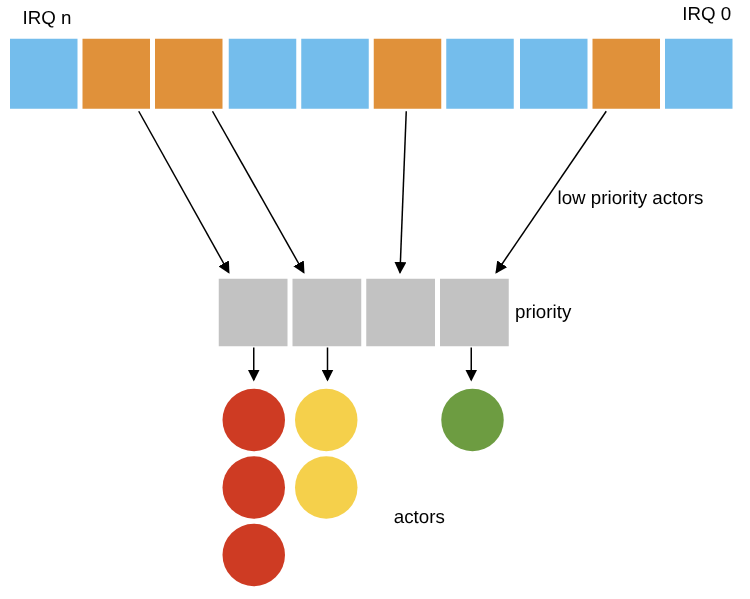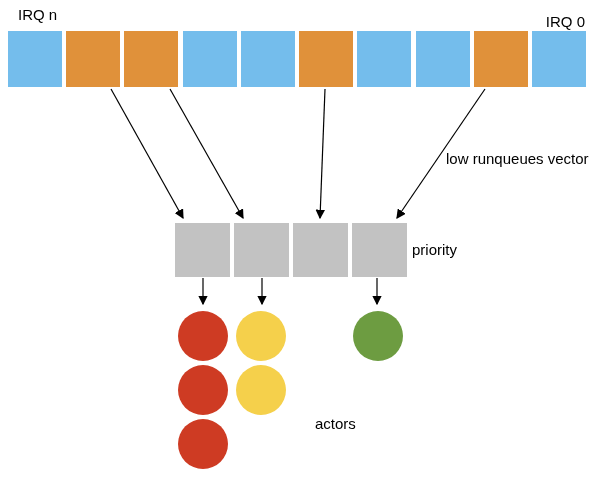--- a/index.html
+++ b/index.html
@@ -17,25 +17,25 @@
     overflow: hidden;
   }
   .lbl {
     position: absolute;
     font-size: 15px;
     line-height: 1.1;
     color: var(--text, #000000);
     white-space: nowrap;
   }
   .lbl-irq-n { left: 18px; top: 7px; text-align: right; }
-  .lbl-irq-0 { right: 15px; top: 14px; }
+  .lbl-irq-0 { right: 15px; top: 4px; }
   .lbl-high  { left: 15px; top: 151px; }
   .lbl-low   { left: 446px; top: 151px; }
   .lbl-runqueues { left: 412px; top: 242px; }
-  .lbl-actors    { left: 315px; top: 416px; }
+  .lbl-actors    { left: 315px; top: 406px; }
 
   .irq-row {
     position: absolute;
     left: 8px;
     top: 31px;
     width: 578px;
     height: 56px;
     display: flex;
     justify-content: space-between;
   }
@@ -119,21 +119,21 @@
     </defs>
     <line x1="111" y1="89" x2="183" y2="218" marker-end="url(#ah)"></line>
     <line x1="170" y1="89" x2="243" y2="218" marker-end="url(#ah)"></line>
     <line x1="325" y1="89" x2="320" y2="218" marker-end="url(#ah)"></line>
     <line x1="485" y1="89" x2="397" y2="218" marker-end="url(#ah)"></line>
     <line x1="203" y1="278" x2="203" y2="304" marker-end="url(#ah)"></line>
     <line x1="262" y1="278" x2="262" y2="304" marker-end="url(#ah)"></line>
     <line x1="377" y1="278" x2="377" y2="304" marker-end="url(#ah)"></line>
   </svg>
 
-  <div class="lbl lbl-low">low runqueues vector</div>
+  <div class="lbl lbl-low">low priority actors</div>
 
   <div class="runqueue-row">
 
   <div class="runqueue-cell"></div>
       <div class="runqueue-cell"></div>
       <div class="runqueue-cell"></div>
       <div class="runqueue-cell"></div>
     </div>
   <div class="lbl lbl-runqueues">priority</div>
 

